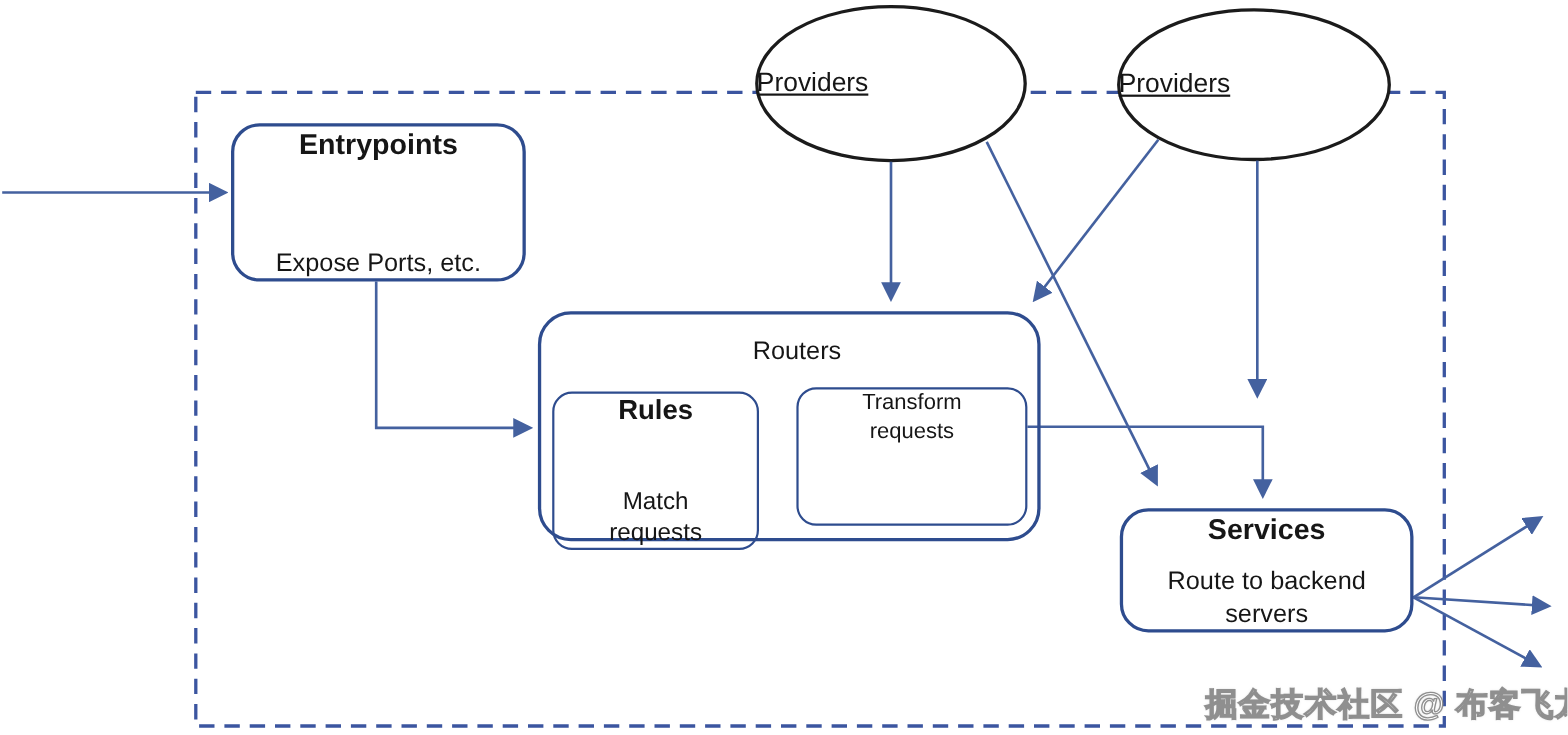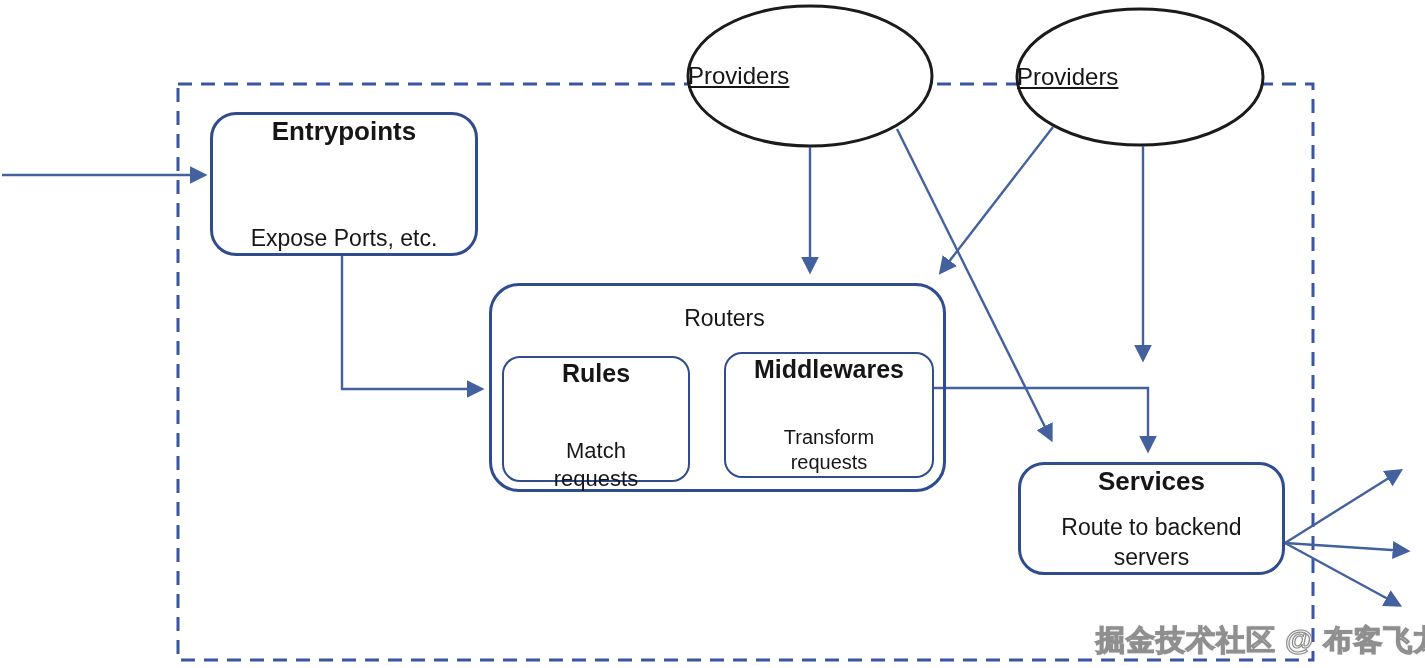--- a/index.html
+++ b/index.html
@@ -75,27 +75,26 @@
     <div class="node-title">Entrypoints</div>
     <div class="node-sub">Expose Ports, etc.</div>
   </div>
 
   <div class="abs ellipse-label" style="left:688px;top:62px;width:244px;">Providers</div>
   <div class="abs ellipse-label" style="left:1017px;top:63px;width:246px;">Providers</div>
 
   <div class="abs node" style="left:489px;top:283px;width:457px;height:209px;border-radius:30px;"></div>
   <div class="abs" id="routers-title">Routers</div>
 
-  <div class="abs node inner-node" style="left:502px;top:356px;width:188px;height:126px;">
+  <div class="abs node inner-node" style="left:502px;top:356px;width:188px;height:144px;">
     <div class="node-title">Rules</div>
     <div class="node-sub wrap-120">Match requests</div>
   </div>
 
   <div class="abs node inner-node" id="middlewares-box" style="left:724px;top:352px;width:210px;height:126px;">
-    <div class="node-title">Middlewares</div>
     <div class="node-sub wrap-150">Transform requests</div>
   </div>
 
   <div class="abs node" style="left:1018px;top:462px;width:267px;height:113px;">
     <div class="node-title">Services</div>
     <div class="node-sub wrap-190">Route to backend servers</div>
   </div>
 
   <div class="abs" id="watermark">掘金技术社区 @ 布客飞龙</div>
 

